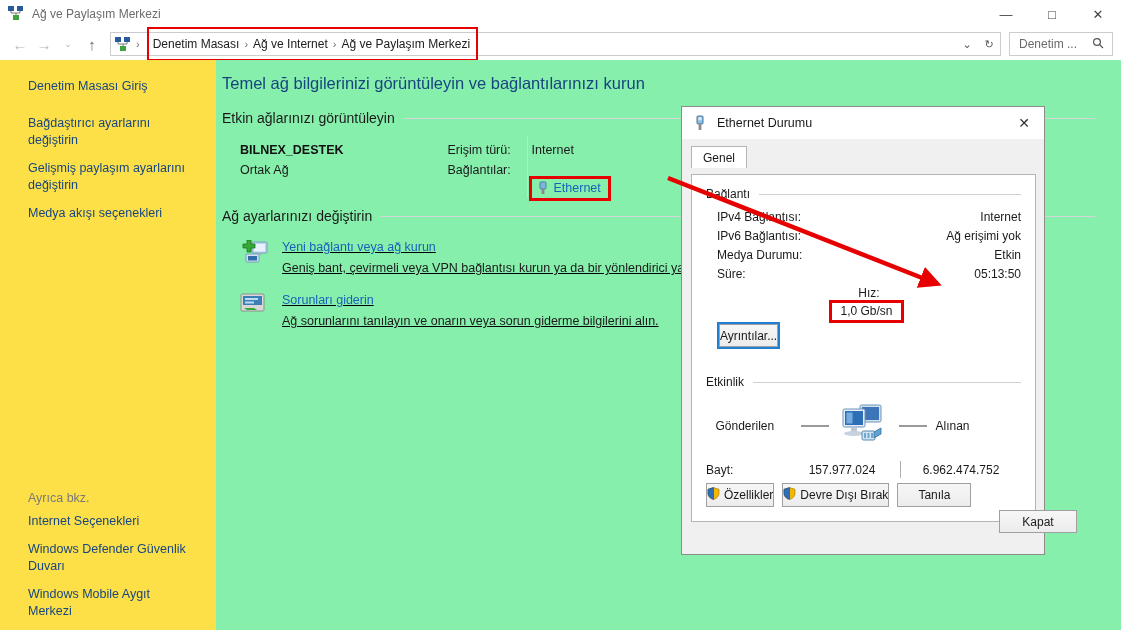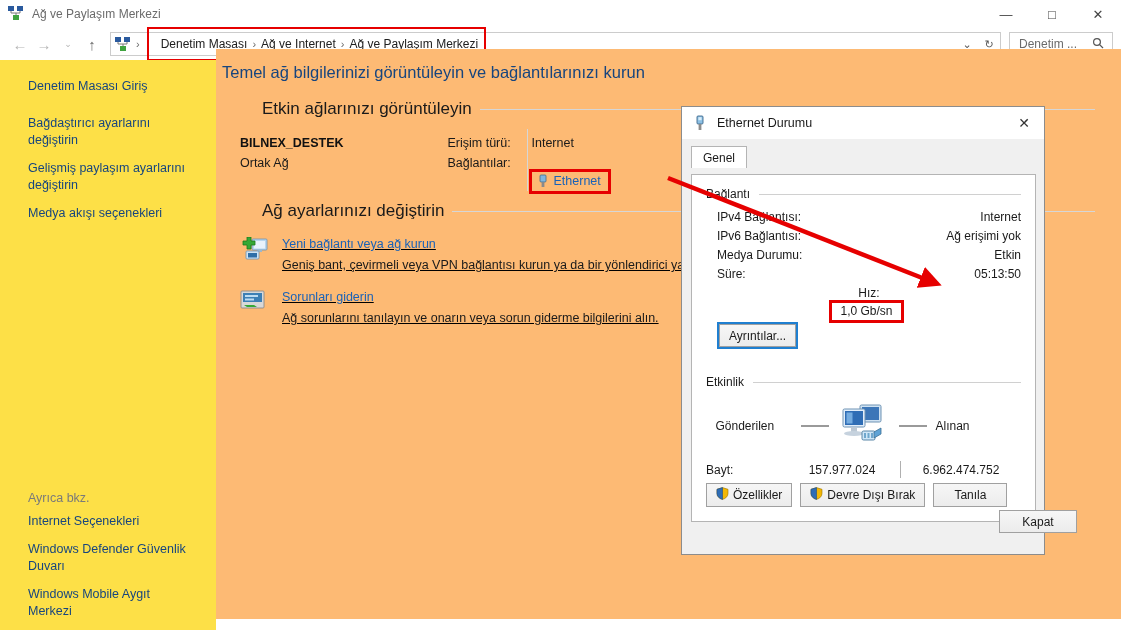--- a/index.html
+++ b/index.html
@@ -57,21 +57,21 @@
     display: flex; align-items: center;
   }
   .addr-rooticon { margin-left: 4px; width: 16px; height: 16px; }
   .crumbsep { color: #6a6a6a; font-size: 11px; margin: 0 5px; }
   .crumb {
     font-size: 12px; color: #202020; white-space: nowrap;
   }
   .crumbbox {
     display: flex; align-items: center;
     border: 2px solid #e60000;
-    padding: 1px 6px 2px 12px;
+    padding: 1px 6px 2px 4px;
     margin-left: 2px;
     height: 34px;
   }
   .addr-right {
     margin-left: auto; display: flex; align-items: center; height: 22px;
   }
   .addr-right .ic {
     width: 22px; text-align: center; color: #555; font-size: 11px;
   }
   .searchbox {
@@ -97,32 +97,32 @@
   .nav-gap-sm { height: 7px; }
   #seealso {
     position: absolute; left: 0; bottom: 8px; width: 216px;
   }
   .seealso-h {
     font-size: 12.5px; color: #7a7a7a; padding: 0 10px 6px 28px;
   }
 
   
   #content {
-    position: absolute; left: 216px; top: 49px;
-    width: 905px; height: 570px; background: #fdba74;
+    position: absolute; left: 216px; top: 60px;
+    width: 905px; height: 570px; background: #86efac;
     padding: 8px 8px 0 6px;
   }
   .page-h1 {
     font-size: 16.5px; color: #17457e; font-weight: normal;
     margin: 4px 0 16px 0; line-height: 22px;
   }
   .sect-head {
     display: flex; align-items: center; margin-bottom: 8px;
   }
-  .sect-head .lbl { font-size: 17px; color: #1a1a1a; white-space: nowrap; margin-left: 40px; }
+  .sect-head .lbl { font-size: 14px; color: #1a1a1a; white-space: nowrap; }
   .sect-head .rule {
     flex: 1; height: 1px; background: #d6d6d6; margin-left: 8px; margin-right: 18px;
   }
   .active-net {
     display: flex; position: relative; padding: 6px 0 10px 18px;
   }
   .net-name { font-size: 12.5px; font-weight: bold; color: #111; line-height: 20px; }
   .net-type { font-size: 12.5px; color: #1a1a1a; line-height: 20px; }
   .net-divider {
     position: absolute; left: 305px; top: 2px; width: 1px; height: 62px;
@@ -190,21 +190,21 @@
   .kv { display: flex; justify-content: space-between; height: 19px; align-items: center; }
   .kv .k { font-size: 12px; color: #1a1a1a; padding-left: 11px; }
   .kv .v { font-size: 12px; color: #1a1a1a; }
   .kv .v.boxed {
     border: 3px solid #e60000; padding: 1px 8px 2px 8px;
     margin-right: -6px; position: relative; z-index: 5; background: #fff;
   }
   .btn {
     font-size: 12px; color: #1a1a1a;
     background: linear-gradient(#f6f6f6, #ececec);
-    border: 1px solid #a0a0a0; padding: 3px 9px;
+    border: 1px solid #a0a0a0; padding: 3px 0;
     display: inline-flex; align-items: center; justify-content: center;
     min-height: 23px;
   }
   .btn-details-wrap {
     display: inline-block; border: 2px solid #1f7fd0; margin: 12px 0 0 11px;
   }
   .btn-details-wrap .btn { border: 1px solid #a0a0a0; }
   .activity-wrap { margin: 26px 14px 0 14px; position: relative; }
   .act-diagram {
     display: flex; align-items: center; justify-content: center;

